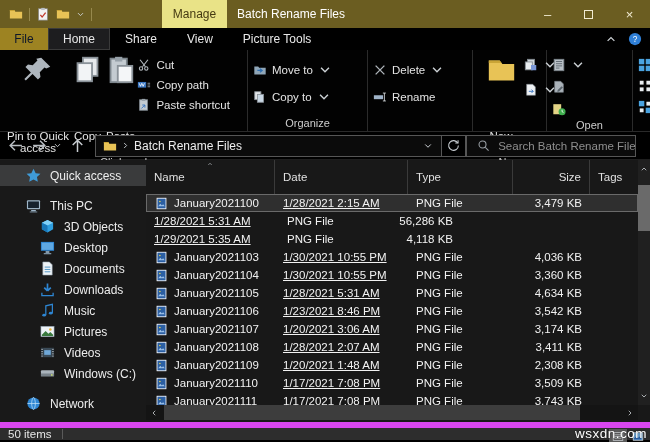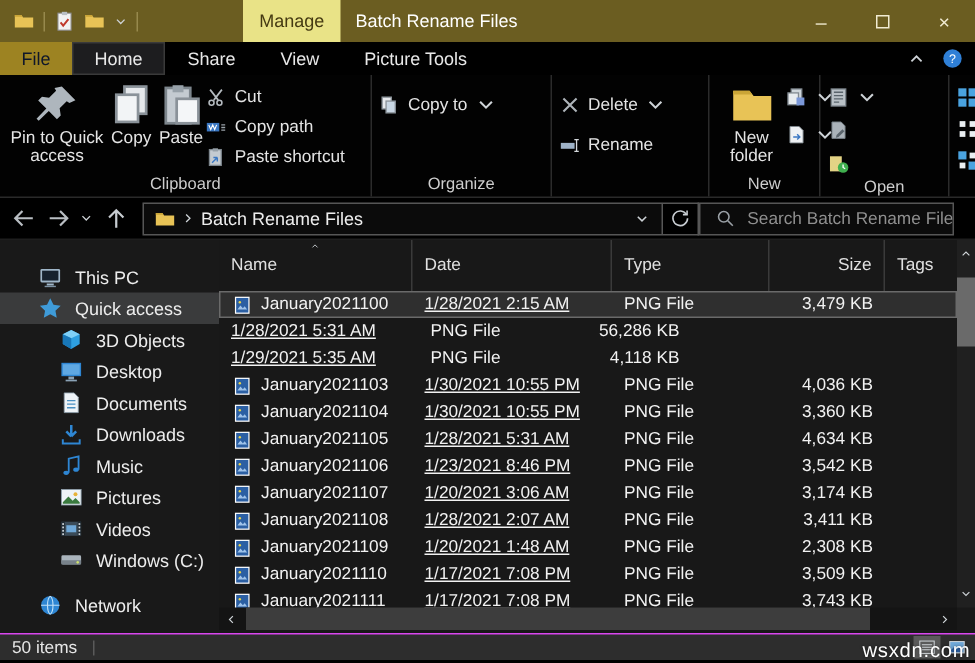--- a/index.html
+++ b/index.html
@@ -27,21 +27,21 @@
   .tab.selected { background:#1d1d1f; box-shadow:inset 0 0 0 1px #3a3a3a; }
   .tabrow-right { position:absolute; right:8px; top:0; height:22px; display:flex; align-items:center; gap:11px; }
   .tabrow-right .ic { width:12px; height:12px; }
   .tabrow-right .help { width:14px; height:14px; }
 
   
   .ribbon { height:82px; background:#020202; border-bottom:1px solid #2a2a2a; display:flex; font-size:11.5px; color:#e4e4e4; }
   .rgroup { border-right:1px solid #2b2b2b; display:flex; flex-direction:column; flex:none; }
   .rg-content { flex:1; display:flex; align-items:flex-start; padding:3px 4px 0 5px; }
   .rg-label { height:16px; display:flex; align-items:center; justify-content:center; color:#cdcdcd; font-size:11px; }
-  .rlarge { display:flex; flex-direction:column; align-items:center; text-align:center; line-height:12px; padding:2px 2px; }
+  .rlarge { display:flex; flex-direction:column; align-items:center; text-align:center; line-height:12px; padding:2px 2px;gap:44px; }
   .rlarge .ic { width:29px; height:29px; margin-bottom:2px; }
   .smallcol { display:flex; flex-direction:column; gap:2px; padding-top:3px; }
   .rsmall { display:flex; align-items:center; gap:5px; height:18px; white-space:nowrap; }
   .rsmall .ic { width:14px; height:14px; }
   .dd { width:8px; height:8px; }
   .g-clipboard .rg-content { width:247px; }
   .g-clipboard .rlarge.pin { width:66px; }
   .g-organize .rg-content { width:119px; gap:10px; }
   .g-new .rg-content { width:73px; }
   .g-open .rg-content { width:85px; }
@@ -93,21 +93,21 @@
   .vs-arrow .ic { width:8px; height:8px; }
   .vs-up { top:3px; } .vs-down { bottom:3px; }
   .vs-thumb { position:absolute; left:0; top:25px; width:12px; height:46px; background:#6a6a6a; }
   .hscroll { position:absolute; left:0; right:12px; bottom:2px; height:15px; background:#141414; display:flex; align-items:center; }
   .hs-arrow { width:16px; height:15px; display:flex; align-items:center; justify-content:center; }
   .hs-arrow .ic { width:8px; height:8px; }
   .hs-thumb { height:15px; width:416px; margin-left:2px; background:#3d3d3d; }
   .hs-spacer { flex:1; }
 
   
-  .statusbar { height:18px; background:#2d2d2d; border-top:1px solid #d946ef; display:flex; align-items:center; font-size:11.5px; color:#e6e6e6; position:relative; }
+  .statusbar { height:18px; background:#2d2d2d; border-top:6px solid #d946ef; display:flex; align-items:center; font-size:11.5px; color:#e6e6e6; position:relative; }
   .sb-count { margin-left:8px; }
   .sb-sep { width:1px; height:10px; background:#5a5a5a; margin-left:11px; }
   .sb-views { position:absolute; right:3px; top:1px; display:flex; gap:2px; }
   .sb-view { width:18px; height:15px; display:flex; align-items:center; justify-content:center; }
   .sb-view .ic { width:12px; height:11px; }
   .sb-view.selected { background:#5a5a5a; }
 
   .watermark { position:absolute; right:3px; bottom:1px; font-size:13.5px; color:#fff; z-index:10; letter-spacing:.5px; text-shadow:0 0 2px rgba(0,0,0,.55); }
 </style>
 </head>
@@ -240,20 +240,34 @@
           <span>Paste shortcut</span>
         </div>
       </div>
     </div>
     <div class="rg-label">Clipboard</div>
   </div>
 
   <div class="rgroup g-organize">
     <div class="rg-content">
       <div class="smallcol" style="padding-top:8px; gap:9px;">
+        <div class="rsmall">
+          <span class="ic">
+              <svg viewBox="0 0 16 16" xmlns="http://www.w3.org/2000/svg">
+                <path d="M1.5 4h4.5l1 1.4h7.5V13H1.5z" fill="#8fa6b8"></path>
+                <path d="M5 8.5h5M8 6.5l2.5 2L8 10.5" stroke="#2f6fb2" stroke-width="1.3" fill="none"></path>
+              </svg>
+            </span>
+          <span>Move to</span>
+          <span class="ic dd">
+              <svg viewBox="0 0 16 16" xmlns="http://www.w3.org/2000/svg">
+                <path d="M3.5 5.5L8 10l4.5-4.5" stroke="#cdd2d6" stroke-width="1.6" fill="none"></path>
+              </svg>
+            </span>
+        </div>
         <div class="rsmall">
           <span class="ic">
               <svg viewBox="0 0 16 16" xmlns="http://www.w3.org/2000/svg">
                 <rect x="2" y="2" width="7" height="9" fill="#e6e9ec" stroke="#8a9299"></rect>
                 <rect x="5" y="5" width="7" height="9" fill="#c9d7e4" stroke="#8a9299"></rect>
               </svg>
             </span>
           <span>Copy to</span>
           <span class="ic dd">
               <svg viewBox="0 0 16 16" xmlns="http://www.w3.org/2000/svg">
@@ -478,38 +492,38 @@
           <circle cx="6.8" cy="6.8" r="4.3" fill="none" stroke="#9aa0a6" stroke-width="1.3"></circle>
           <path d="M10.2 10.2L14.2 14.2" stroke="#9aa0a6" stroke-width="1.3"></path>
         </svg>
       </span>
     <input type="text" placeholder="Search Batch Rename Files" style="">
   </div>
 </div>
 
 <div class="main">
   <div class="sidebar">
+      <div class="side-item selected">
+    <span class="ic si-icon">
+          <svg viewBox="0 0 16 16" xmlns="http://www.w3.org/2000/svg">
+            <path d="M8 .8l2.3 4.7 5.1.7-3.7 3.5.9 5L8 12.3l-4.6 2.4.9-5L.6 6.2l5.1-.7z" fill="#3f9bd8"></path>
+          </svg>
+        </span>
+    <span class="si-label">Quick access</span>
+  </div>
       <div class="side-item gap">
     <span class="ic si-icon">
           <svg viewBox="0 0 16 16" xmlns="http://www.w3.org/2000/svg">
             <rect x="1" y="2.5" width="14" height="9.5" rx="1" fill="#9fb6c9"></rect>
             <rect x="2.2" y="3.7" width="11.6" height="7" fill="#16222e"></rect>
             <rect x="5.5" y="12.8" width="5" height="1.4" fill="#9fb6c9"></rect>
             <rect x="4" y="14.4" width="8" height="1" fill="#7e93a4"></rect>
           </svg>
         </span>
     <span class="si-label">This PC</span>
-  </div>
-      <div class="side-item selected">
-    <span class="ic si-icon">
-          <svg viewBox="0 0 16 16" xmlns="http://www.w3.org/2000/svg">
-            <path d="M8 .8l2.3 4.7 5.1.7-3.7 3.5.9 5L8 12.3l-4.6 2.4.9-5L.6 6.2l5.1-.7z" fill="#3f9bd8"></path>
-          </svg>
-        </span>
-    <span class="si-label">Quick access</span>
   </div>
       <div class="side-item indent">
     <span class="ic si-icon">
           <svg viewBox="0 0 16 16" xmlns="http://www.w3.org/2000/svg">
             <path d="M8 1l6 3v7l-6 3.5-6-3.5V4z" fill="#2e9fe0"></path>
             <path d="M8 1l6 3-6 3-6-3z" fill="#7fd0f7"></path>
             <path d="M8 7v7.5L2 11V4z" fill="#1877b8"></path>
           </svg>
         </span>
     <span class="si-label">3D Objects</span>

